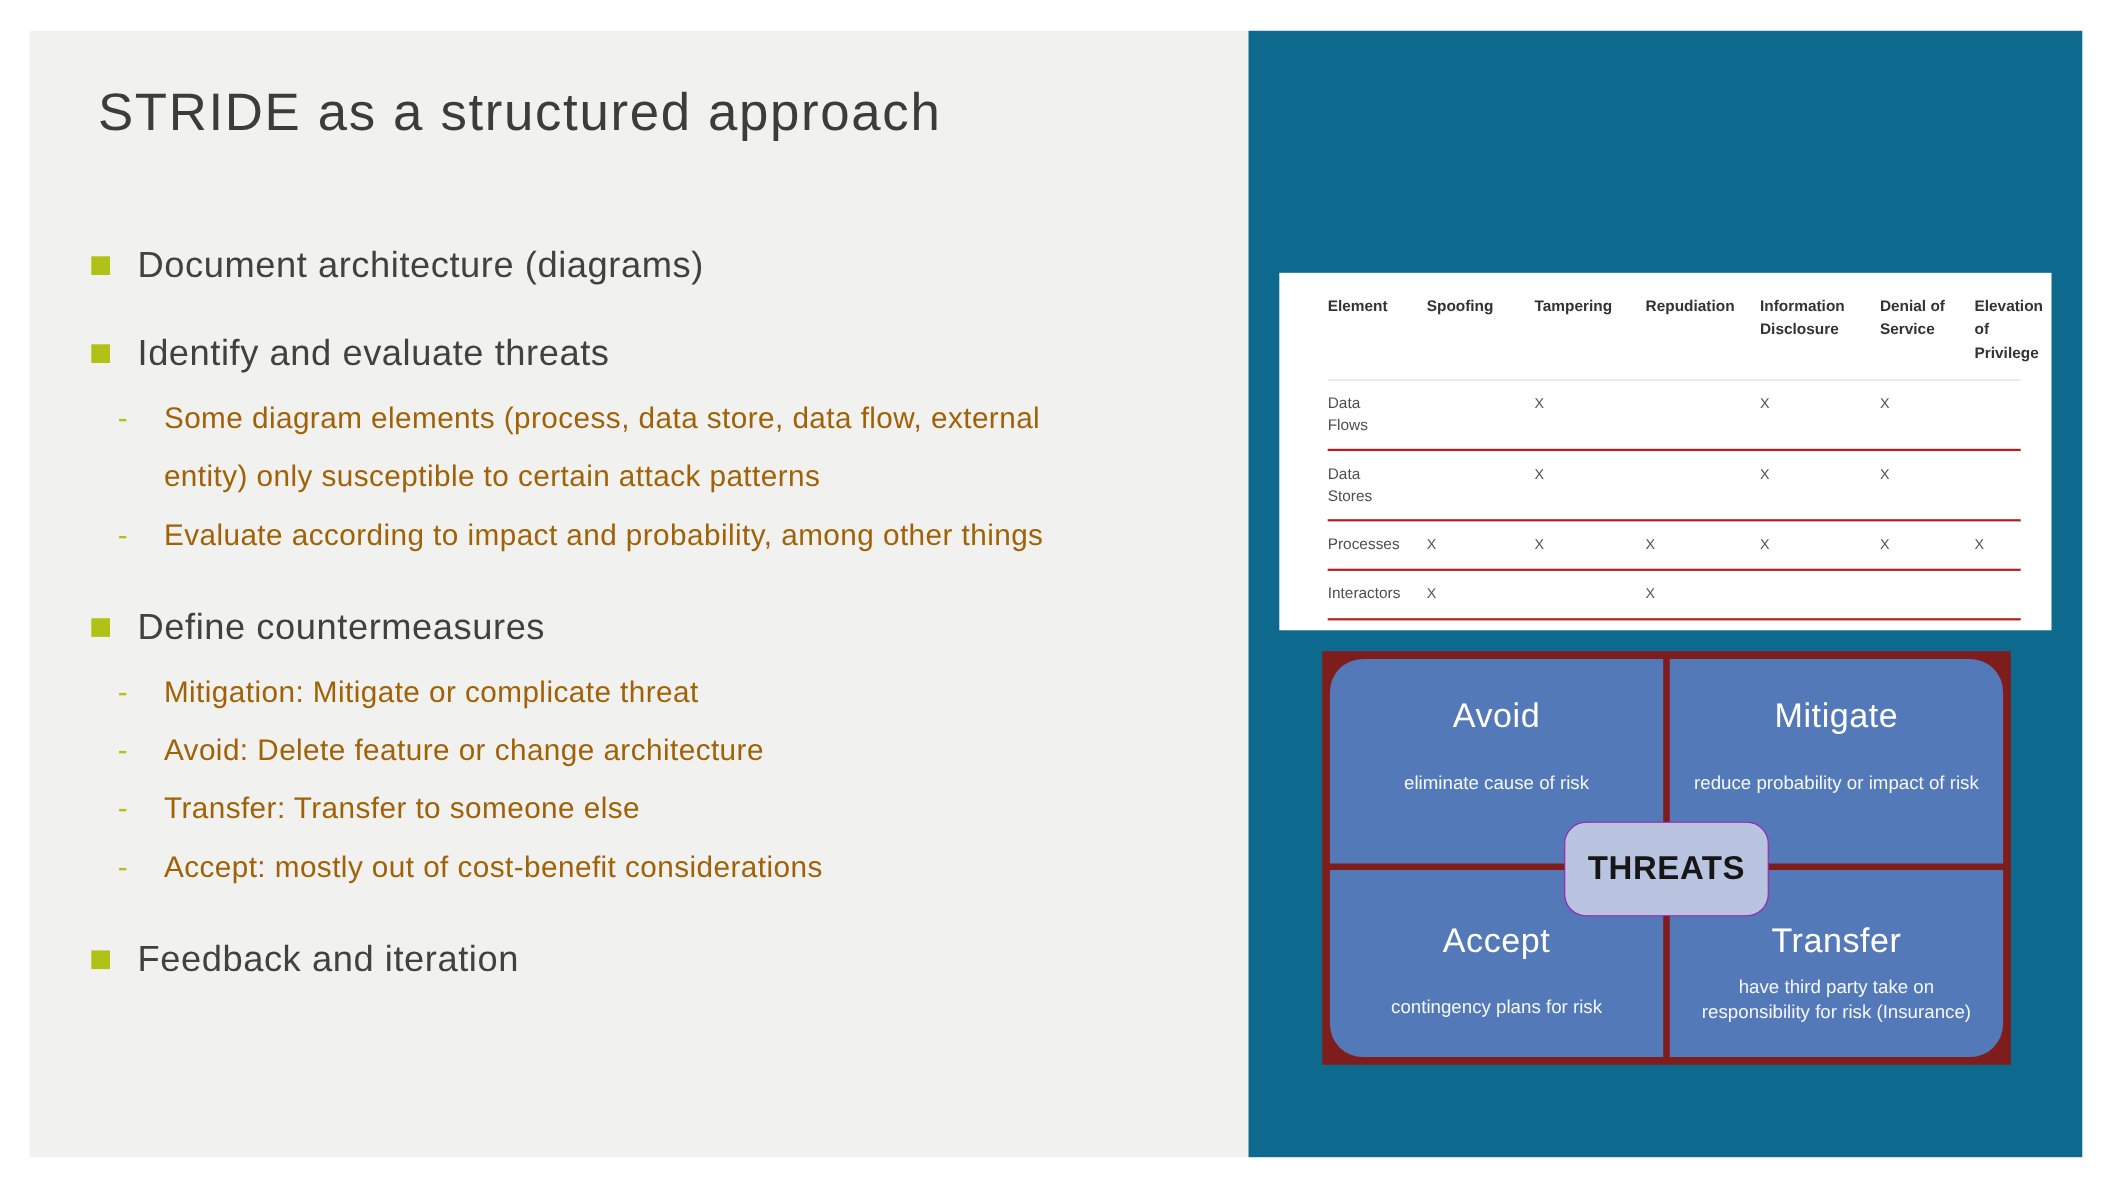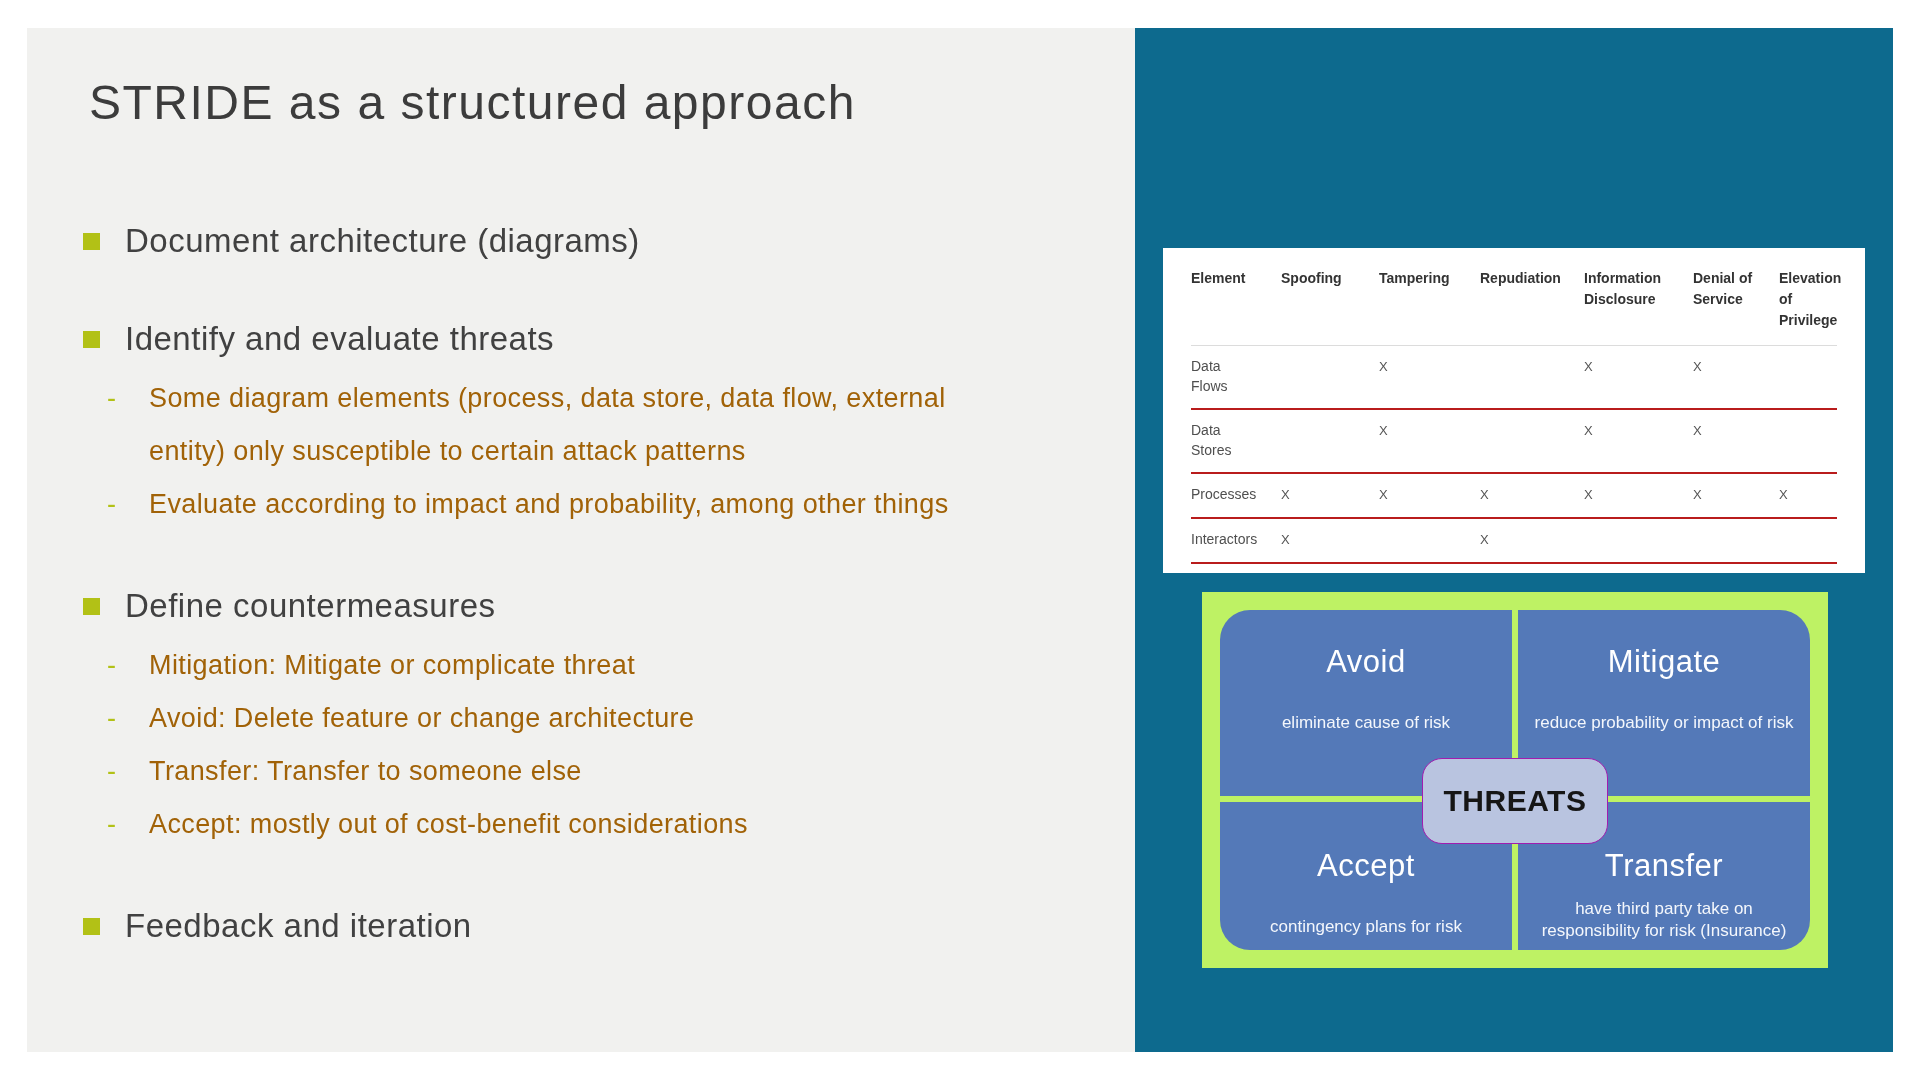--- a/index.html
+++ b/index.html
@@ -12,21 +12,21 @@
   .panel-left {
     position:absolute; left:27px; top:28px; width:1108px; height:1024px;
     background:#f1f1ef; color:#3d3d3d;
   }
   .slide-title {
     padding:46px 0 0 62px;
     font-size:48px; font-weight:300; letter-spacing:1.5px;
     color:#3c3c3c; line-height:58px;
   }
   .bullet-list { margin:86px 0 0 56px; padding-right:28px; }
-  .bullet-group + .bullet-group { margin-top:52px; }
+  .bullet-group + .bullet-group { margin-top:34px; }
   .l1-row { display:flex; align-items:flex-start; }
   .l1-marker {
     flex:0 0 auto; width:17px; height:17px; background:#b2c116;
     margin:15px 25px 0 0;
   }
   .l1-label { font-size:33px; font-weight:300; letter-spacing:0.5px; line-height:46px; color:#414141; }
   .sub-list { margin:10px 0 0 22px; }
   .sub-row { display:flex; align-items:flex-start; }
   .sub-marker {
     flex:0 0 44px; color:#b2c116; font-size:27px; line-height:53px; font-weight:400;
@@ -36,34 +36,34 @@
 
   
   .panel-right {
     position:absolute; left:1135px; top:28px; width:758px; height:1024px;
     background:#0d6a8e;
   }
 
   
   .stride-card {
     position:absolute; left:28px; top:220px; width:702px; height:325px;
-    background:#ffffff; padding:20px 28px 0 28px;
+    background:#ffffff; padding:20px 28px 0 44px;
   }
   .thead, .tr { display:grid; grid-template-columns:90px 98px 101px 104px 109px 86px 1fr; }
   .thead { padding-bottom:14px; border-bottom:1px solid #dcdcdc; }
   .th { font-size:14px; font-weight:bold; color:#333333; line-height:21px; padding-right:8px; }
   .tr { border-bottom:2px solid #b91c1c; padding:10px 0 12px 0; }
   .td { font-size:14px; color:#4f4f4f; line-height:20px; }
   .td-el { max-width:50px; }
   .td-mark { font-size:13px; color:#555555; padding-top:1px; }
 
   
   .quad-figure {
     position:absolute; left:67px; top:564px; width:626px; height:376px;
-    background:#bef264; padding:18px;
+    background:#7f1d1d; padding:7px;
   }
   .quad-grid {
     position:relative; width:100%; height:100%;
     display:grid; grid-template-columns:1fr 1fr; grid-template-rows:186px 1fr; gap:6px;
   }
   .quad {
     background:#5479b8; color:#ffffff; text-align:center;
   }
   .q-avoid    { border-radius:30px 0 0 0; padding-top:34px; }
   .q-mitigate { border-radius:0 30px 0 0; padding-top:34px; }

